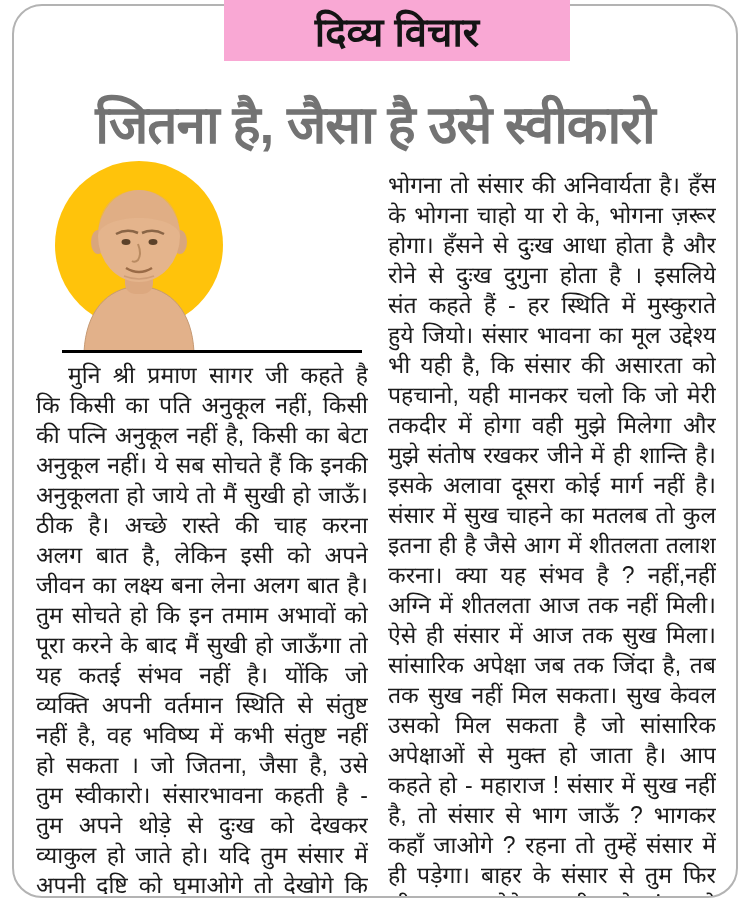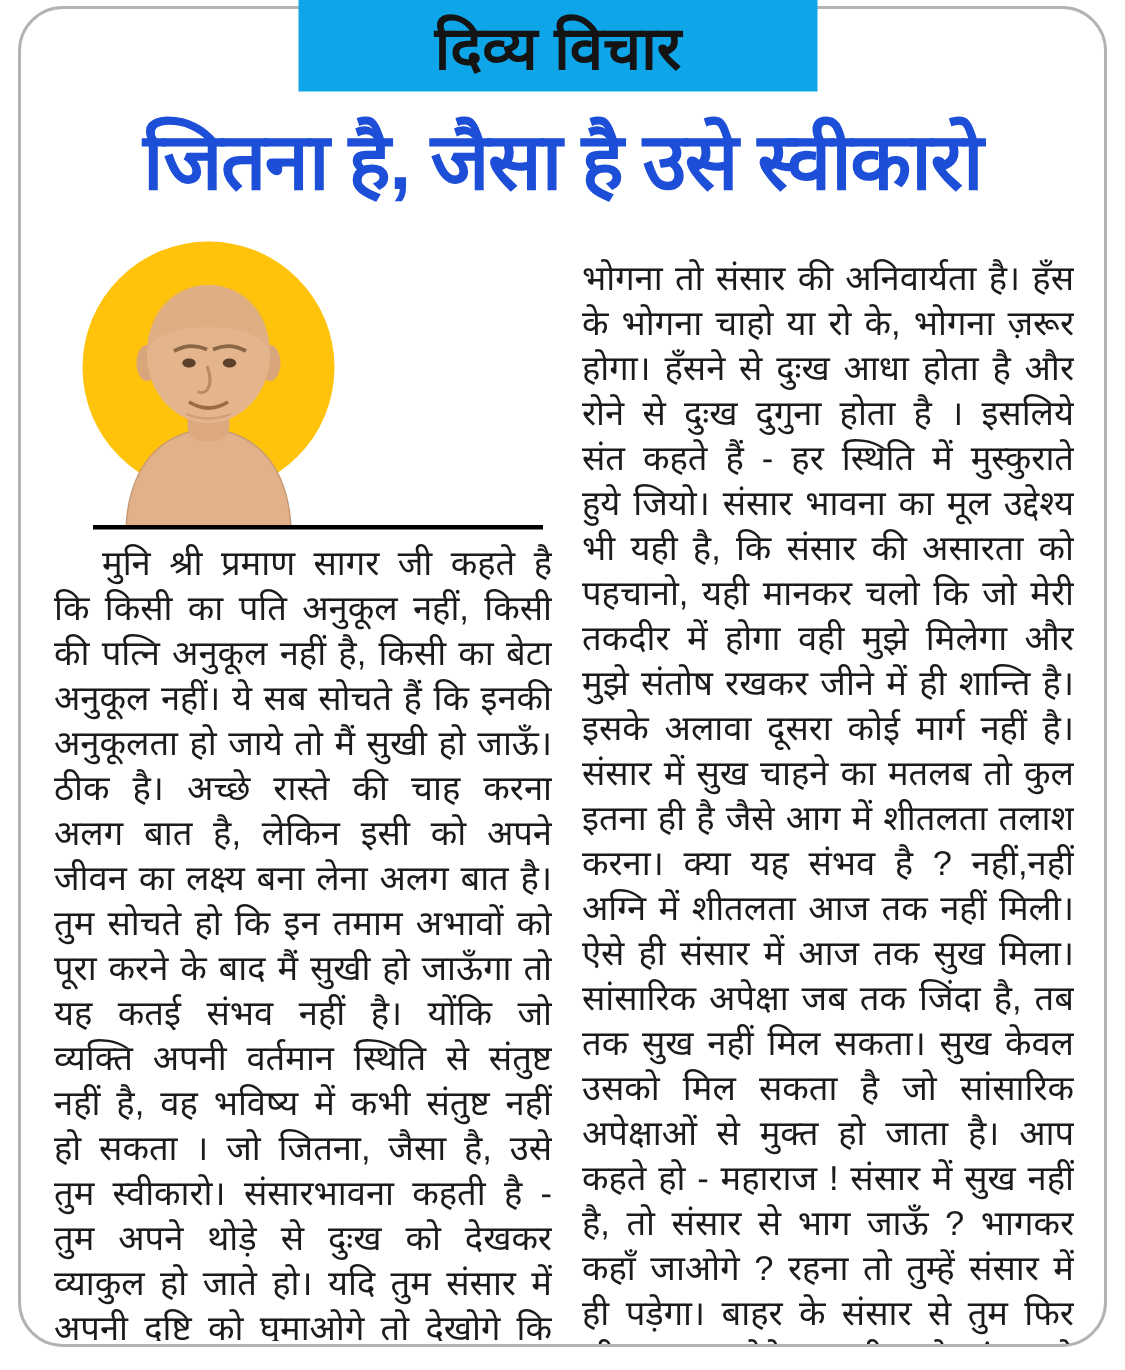--- a/index.html
+++ b/index.html
@@ -35,23 +35,23 @@
   }
   .col-left{position:absolute;left:36px;top:360px;width:332px;height:534px;}
   .col-left .para{text-indent:32px;}
   .col-right{position:absolute;left:388px;top:170px;width:328px;height:726px;}
 </style>
 </head>
 <body>
 
 <div class="frame"></div>
 
-<div class="banner" style="background-color: #0ea5e9;">दिव्य विचार</div>
+<div class="banner" style="background-color: #f9a8d4; margin-left: 25px;">दिव्य विचार</div>
 
-<div class="headline" style="color: #1d4ed8;">जितना है, जैसा है उसे स्वीकारो</div>
+<div class="headline" style="color: #737373; margin-top: 16px;">जितना है, जैसा है उसे स्वीकारो</div>
 
 <div class="author-block">
   <svg class="photo" viewBox="0 0 178 192" xmlns="http://www.w3.org/2000/svg" aria-hidden="true">
     <circle cx="85" cy="85" r="84" fill="#FFC30B"></circle>
 
     <path d="M30 192 C32 152 52 128 85 126 C118 128 138 152 140 192 Z" fill="#E2B18A"></path>
     <path d="M30 192 C32 152 52 128 85 126 C118 128 138 152 140 192 Z" fill="none" stroke="#C69A74" stroke-width="1"></path>
 
     <rect x="71" y="108" width="28" height="26" rx="10" fill="#DCA87F"></rect>
 

